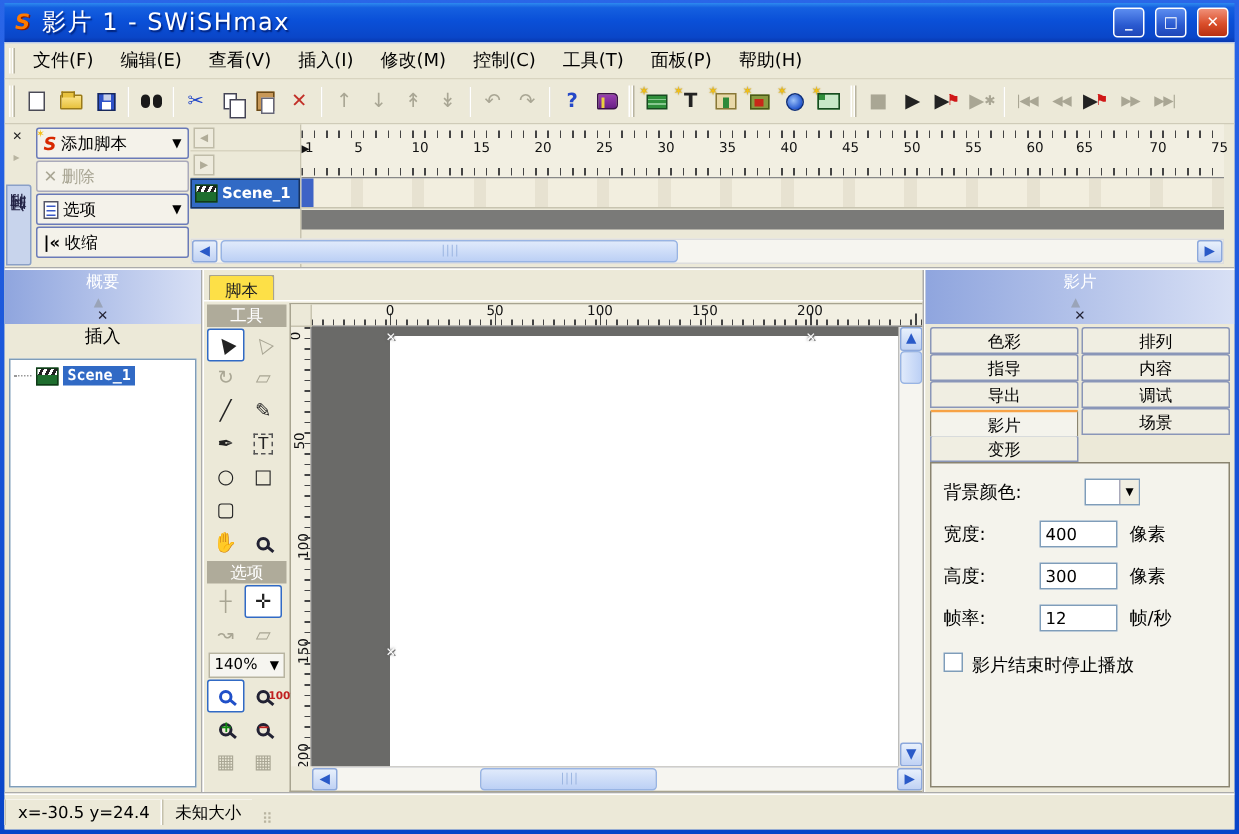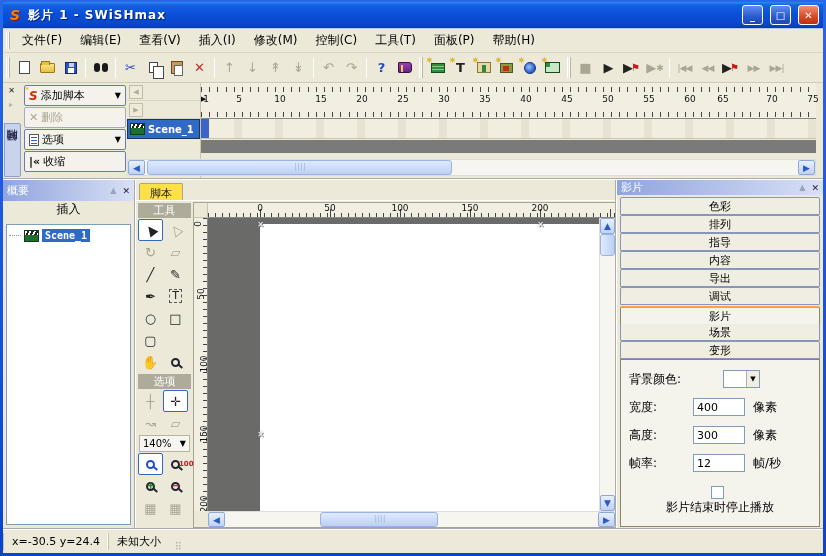--- a/index.html
+++ b/index.html
@@ -2,21 +2,21 @@
 <html><head>
 <meta charset="utf-8">
 <style>
   html,body{margin:0;padding:0;background:#3A6EA5;}
   *{box-sizing:border-box;font-family:"DejaVu Sans",sans-serif;}
   .frame{position:relative;width:826px;height:556px;background:linear-gradient(180deg,#2A66E8,#0845C8);padding:2px 3px 3px 3px;display:flex;flex-direction:column;}
   
   .titlebar{height:26px;display:flex;align-items:center;gap:5px;padding:0 4px;
     background:linear-gradient(180deg,#2E8AEF 0%,#1560E0 12%,#0A50D8 45%,#0A46C8 88%,#0838B0 100%);}
   .applogo{width:16px;height:16px;color:#FF7A00;font-weight:bold;font-style:italic;font-size:14px;line-height:16px;text-align:center;text-shadow:1px 1px 0 #8A1A00;}
-  .title-text{color:#fff;font-weight:bold;font-size:12px;text-shadow:1px 1px 1px #00227A;flex:1;letter-spacing:1px;}
+  .title-text{color:#fff;font-weight:normal;font-size:16px;text-shadow:1px 1px 1px #00227A;flex:1;letter-spacing:1px;}
   .winbtn{width:21px;height:20px;margin-left:2px;border:1px solid #fff;border-radius:3px;color:#fff;font-size:10px;font-weight:bold;
     display:flex;align-items:center;justify-content:center;background:linear-gradient(180deg,#5C8DF0,#2A5AD0 60%,#1E46B8);}
   .winbtn.close{background:linear-gradient(180deg,#F09078,#DA4E2A 55%,#B83012);}
   
   .client{flex:1;background:#ECE9D8;display:flex;flex-direction:column;overflow:hidden;border-top:1px solid #B8C8E8;}
   .grip{border-left:3px double #fff;border-right:1px solid #B8B4A0;height:70%;margin:auto 3px;}
   
   .menubar{height:24px;display:flex;align-items:center;background:#ECE9D8;border-bottom:1px solid #D8D4C0;}
   .menu-item{padding:3px 9px;font-size:12px;color:#000;}
   
@@ -92,21 +92,21 @@
   .tl-scroll{position:absolute;left:124px;right:7px;bottom:2px;height:17px;background:#F6F5F0;border:1px solid #DDD;display:flex;align-items:center;}
   .sb-btn{width:17px;height:15px;background:linear-gradient(180deg,#E8F0FC,#C0D2F4);border:1px solid #8CA8DC;border-radius:2px;color:#2A5AC8;font-size:9px;display:flex;align-items:center;justify-content:center;}
   .sb-thumb{height:15px;background:linear-gradient(180deg,#E0EAFB,#BCD0F5);border:1px solid #98B4E4;border-radius:3px;position:relative;}
   .sb-thumb::after{content:"∣∣∣∣";position:absolute;left:50%;top:1px;transform:translateX(-50%);color:#9AB4E0;font-size:8px;letter-spacing:-1px;}
   .tl-thumb{width:305px;margin-left:2px;}
   .tl-scroll .right{margin-left:auto;}
   
   .main{flex:1;display:flex;overflow:hidden;}
   
   .outline{width:133px;display:flex;flex-direction:column;border-right:2px groove #fff;background:#ECE9D8;}
-  .ptitle{height:21px;background:linear-gradient(90deg,#8FA5DE,#D8E0F5);display:flex;align-items:center;padding:0 4px;color:#fff;font-size:11px;}
+  .ptitle{height:36px;background:linear-gradient(90deg,#8FA5DE,#D8E0F5);display:flex;align-items:center;padding:0 4px;color:#fff;font-size:11px;flex-direction:column;}
   .ptitle .t{flex:1;}
   .ptitle .mini{color:#9AA4B8;font-size:8px;margin-right:6px;}
   .ptitle .x{color:#223;font-size:9px;font-weight:bold;}
   .oltools{height:22px;display:flex;align-items:center;gap:6px;padding:0 5px;font-size:12px;flex-direction:column;}
   .oltools .dd{font-size:8px;margin-left:-3px;}
   .oltools .delx{color:#C23028;font-weight:bold;font-size:12px;}
   .oltools .arr{color:#AEAA96;font-size:12px;font-weight:bold;}
   .oltree{flex:1;margin:1px 3px 3px 3px;background:#fff;border:1px solid #7F9DB9;padding:4px 2px;}
   .treerow{display:flex;align-items:center;gap:3px;font-size:10px;}
   .treedots{width:12px;border-top:1px dotted #999;}
@@ -149,33 +149,33 @@
   .vscroll{width:16px;background:#F6F5F0;border-left:1px solid #DDD;display:flex;flex-direction:column;align-items:center;}
   .vscroll .sb-btn{width:15px;height:16px;}
   .vthumb{width:15px;height:22px;background:linear-gradient(90deg,#E0EAFB,#BCD0F5);border:1px solid #98B4E4;border-radius:3px;}
   .vscroll .down{margin-top:auto;}
   .hscrollrow{height:16px;display:flex;}
   .hscroll{flex:1;margin-left:14px;background:#F6F5F0;border-top:1px solid #DDD;display:flex;align-items:center;}
   .cthumb{width:118px;margin-left:95px;}
   .hscroll .right{margin-left:auto;}
   
   .movie{width:206px;background:#ECE9D8;display:flex;flex-direction:column;}
-  .mtabs{display:grid;grid-template-columns:1fr;gap:0px 2px;padding:2px 3px 0 3px;}
+  .mtabs{display:grid;grid-template-columns:1fr 1fr;gap:0px 2px;padding:2px 3px 0 3px;}
   .mtab{height:18px;background:#F0EEE2;border:1px solid #8A96B8;border-radius:2px 2px 0 0;font-size:11px;display:flex;align-items:center;justify-content:center;color:#000;}
   .mtab.active{background:#F4F3EC;border:1px solid #8A8470;border-bottom:none;border-top:2px solid #F7A245;position:relative;z-index:2;top:1px;}
   .mbody{flex:1;margin:0 3px 3px 3px;background:#F4F3EC;border:1px solid #8A8470;padding:10px 8px;font-size:12px;position:relative;z-index:1;}
   .mrow{display:flex;align-items:center;margin-bottom:10px;}
   .mrow .lbl{width:64px;}
   .fld{width:52px;height:18px;border:1px solid #7F9DB9;font-size:11px;padding:1px 3px;background:#fff;font-family:"DejaVu Sans",sans-serif;}
   .unit{margin-left:8px;}
   .swatchwrap{margin-left:42px;display:flex;border:1px solid #7F9DB9;background:#fff;}
   .swatch{width:22px;height:16px;background:#fff;}
   .swdd{width:13px;height:16px;background:#F0EEE2;border-left:1px solid #AAB;font-size:7px;display:flex;align-items:center;justify-content:center;}
   .chk{width:13px;height:13px;background:#fff;border:1px solid #7F9DB9;margin-right:6px;}
-  .chkrow{display:flex;align-items:center;margin-top:14px;font-size:12px;flex-direction:column;}
+  .chkrow{display:flex;align-items:flex-start;margin-top:14px;font-size:12px;}
   
   .statusbar{height:25px;border-top:2px groove #fff;display:flex;align-items:center;font-size:11px;background:#ECE9D8;}
   .st-left{flex:1;padding:0 8px;}
   .st-cell{border-left:1px solid #C5C1AC;box-shadow:-1px 0 0 #fff;padding:0 8px;height:17px;display:flex;align-items:center;}
   .st-grip{width:14px;height:100%;position:relative;}
   .st-grip::after{content:"⠿";color:#B8B4A0;font-size:10px;position:absolute;right:1px;bottom:1px;}
 </style>
 </head>
 <body>
 

